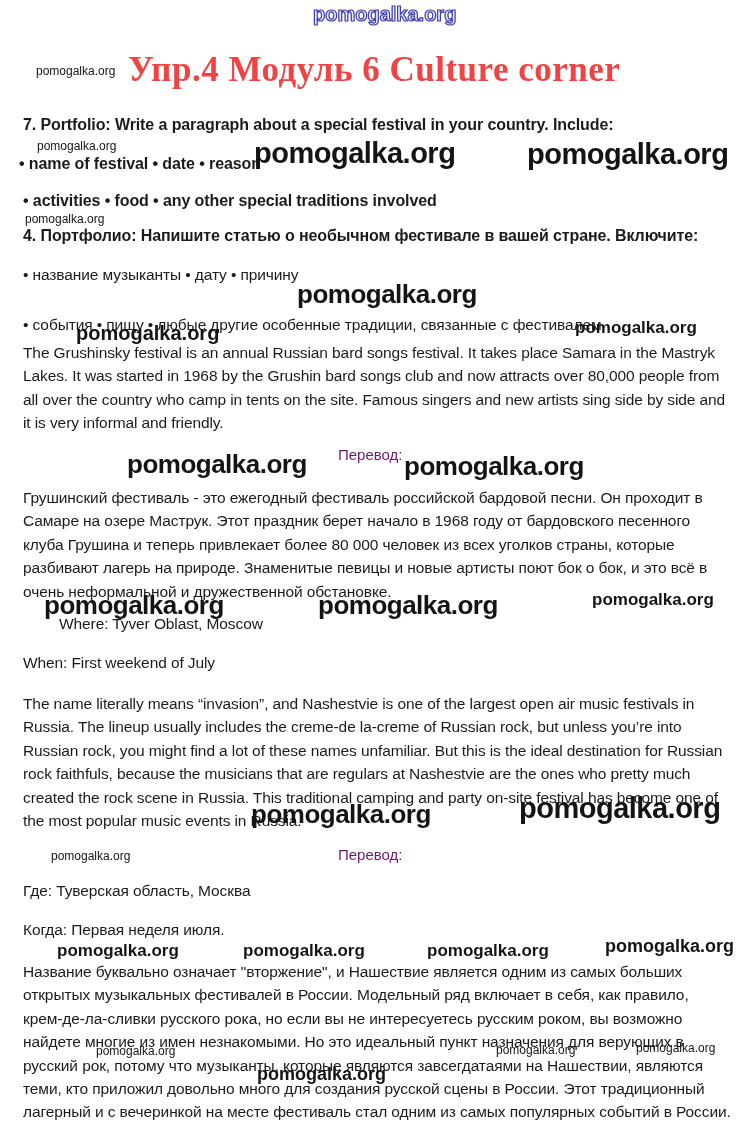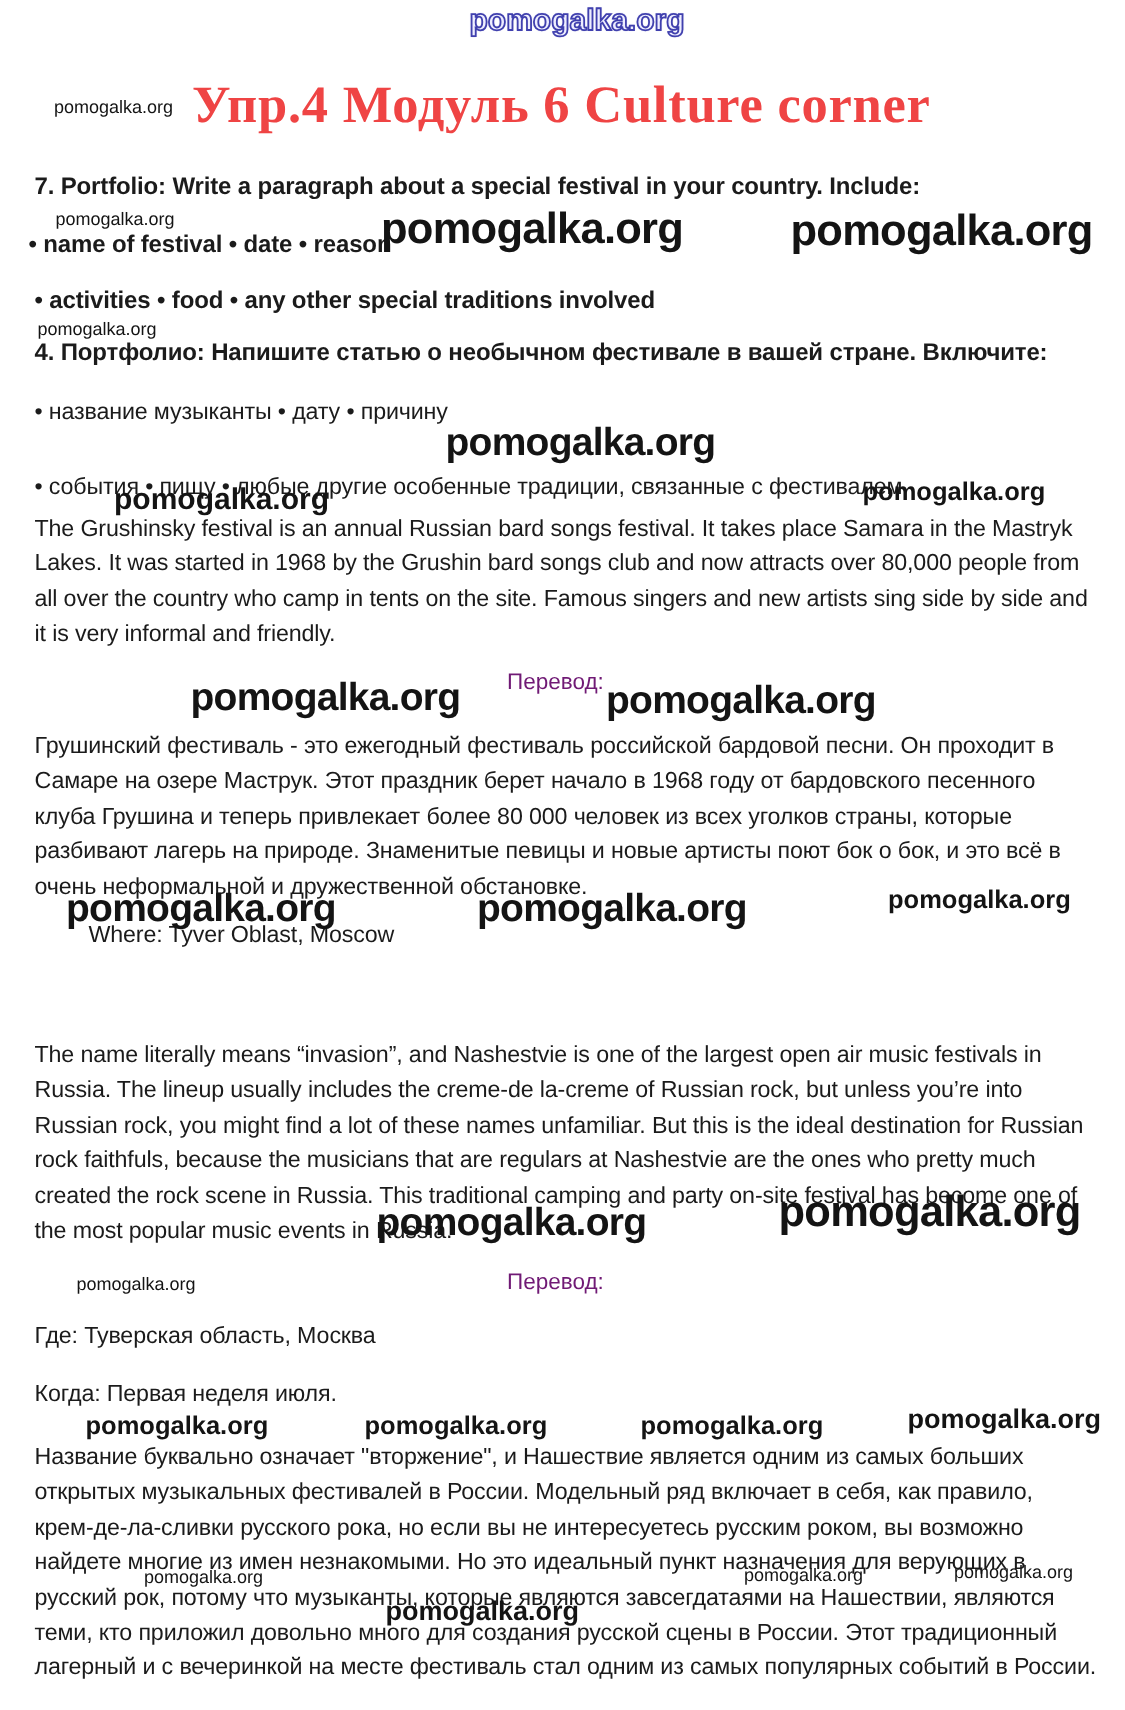--- a/index.html
+++ b/index.html
@@ -77,20 +77,21 @@
   <div class="abs trl" style="left:338px; top:446px;">Перевод:</div>
   <div class="wm wm-lg" style="left:404px; top:451px;">pomogalka.org</div>
 
   <div class="par" style="left:23px; top:486px;">Грушинский фестиваль - это ежегодный фестиваль российской бардовой песни. Он проходит в Самаре на озере Маструк. Этот праздник берет начало в 1968 году от бардовского песенного клуба Грушина и теперь привлекает более 80 000 человек из всех уголков страны, которые разбивают лагерь на природе. Знаменитые певицы и новые артисты поют бок о бок, и это всё в очень неформальной и дружественной обстановке.</div>
 
   <div class="wm wm-lg" style="left:44px; top:590px;">pomogalka.org</div>
   <div class="wm wm-lg" style="left:318px; top:590px;">pomogalka.org</div>
   <div class="wm wm-md" style="left:592px; top:590px;">pomogalka.org</div>
 
   <div class="abs t15" style="left:23px; top:615px;margin-left:36px;">Where: Tyver Oblast, Moscow</div>
+  <div class="abs t15" style="left:23px; top:654px;">When: First weekend of July</div>
   <div class="par" style="left:23px; top:692px;">The name literally means “invasion”, and Nashestvie is one of the largest open air music festivals in Russia. The lineup usually includes the creme-de la-creme of Russian rock, but unless you’re into Russian rock, you might find a lot of these names unfamiliar. But this is the ideal destination for Russian rock faithfuls, because the musicians that are regulars at Nashestvie are the ones who pretty much created the rock scene in Russia. This traditional camping and party on-site festival has become one of the most popular music events in Russia.</div>
   <div class="wm wm-lg" style="left:251px; top:799px;">pomogalka.org</div>
   <div class="wm wm-xl" style="left:519px; top:792px;">pomogalka.org</div>
 
   <div class="wm wm-sm" style="left:51px; top:849px;">pomogalka.org</div>
   <div class="abs trl" style="left:338px; top:846px;">Перевод:</div>
 
   <div class="abs t15" style="left:23px; top:882px;">Где: Туверская область, Москва</div>
   <div class="abs t15" style="left:23px; top:921px;">Когда: Первая неделя июля.</div>
 

